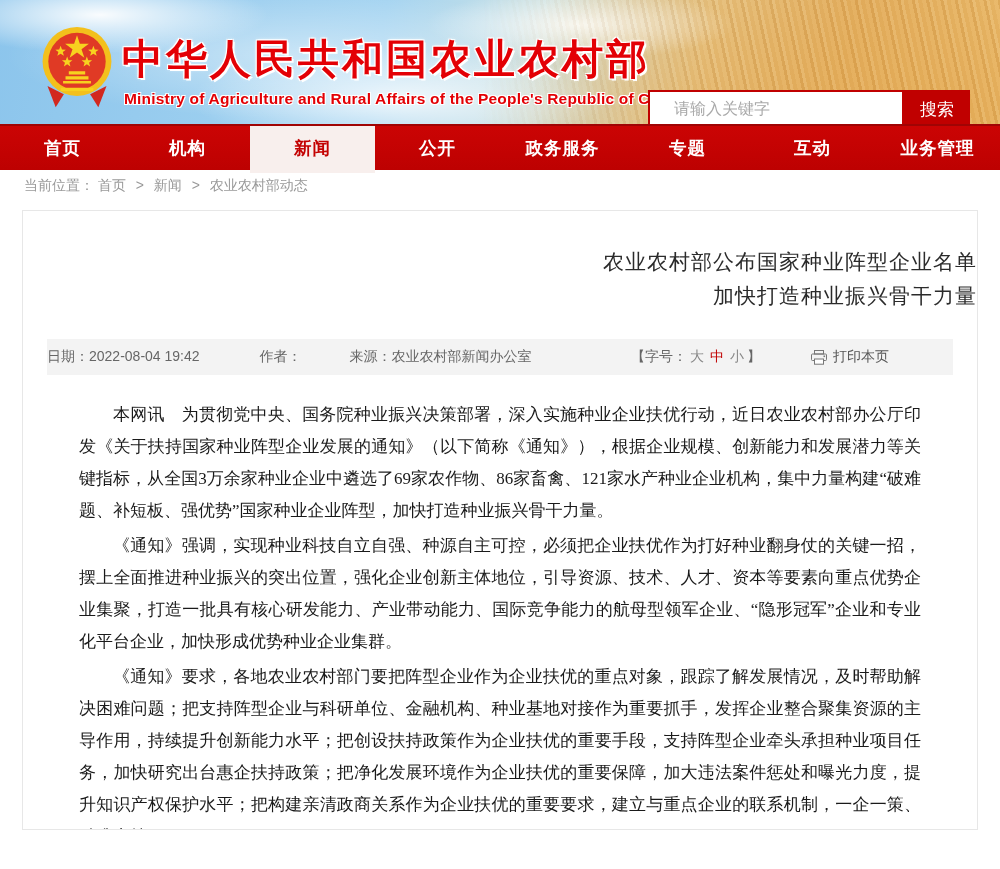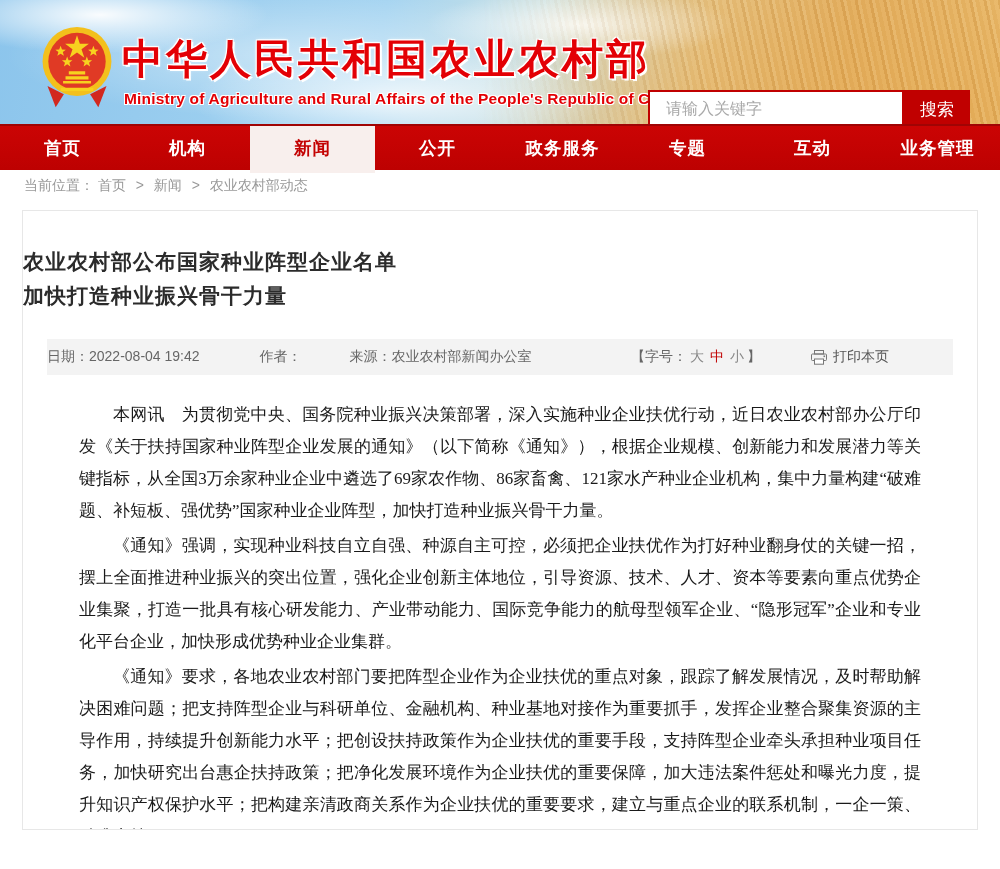--- a/index.html
+++ b/index.html
@@ -33,21 +33,21 @@
     text-shadow:-1px -1px 0 #fff,1px -1px 0 #fff,-1px 1px 0 #fff,2px 2px 0 #fff,0 0 4px rgba(255,255,255,.8);
   }
   .brand-en{
     position:absolute; left:124px; top:90px; z-index:3;
     font-size:15.5px; font-weight:bold; color:#e30005; letter-spacing:.2px;
     text-shadow:-1px -1px 0 #fff,1px -1px 0 #fff,-1px 1px 0 #fff,1px 1px 0 #fff;
   }
   .search-box{ position:absolute; right:30px; top:90px; z-index:4; display:flex; }
   .search-input{
     width:256px; height:38px; border:2px solid #c00000; background:#fff;
-    padding:0 16px; font-size:16px; color:#333; outline:none;
+    padding:0 24px; font-size:16px; color:#333; outline:none;
   }
   .search-input::placeholder{ color:#a9a9a9; }
   .search-btn{
     width:66px; height:38px; border:none; background:#c00000; color:#fff;
     font-size:17px; cursor:pointer; font-family:inherit;
   }
 
   
   .main-nav{
     position:relative; z-index:5; height:46px; border-top:2px solid #a00404;
@@ -63,21 +63,21 @@
   .breadcrumb{ padding:7px 0 15px 24px; font-size:14px; color:#999; }
   .breadcrumb a{ color:#999; text-decoration:none; cursor:pointer; }
   .crumb-sep{ margin:0 6px; }
 
   
   .content-box{
     margin:0 22px; height:620px; background:#fff;
     border:1px solid #e7e7e7; overflow:hidden;
   }
   .article-title{
-    margin-top:34px; text-align:left; font-size:21px; font-weight:bold;
+    margin-top:34px; text-align:right; font-size:21px; font-weight:normal;
     color:#2b2b2b; line-height:34px; letter-spacing:1px;
   }
   .meta-bar{
     margin:26px 24px 0; height:36px; background:#f3f3f3;
     display:flex; align-items:center; font-size:14px; color:#666;
   }
   .meta-date{ }
   .meta-author{ margin-left:60px;text-align:center; }
   .meta-source{ margin-left:48px;text-align:right; }
   .meta-fontsize{ margin-left:auto; }

